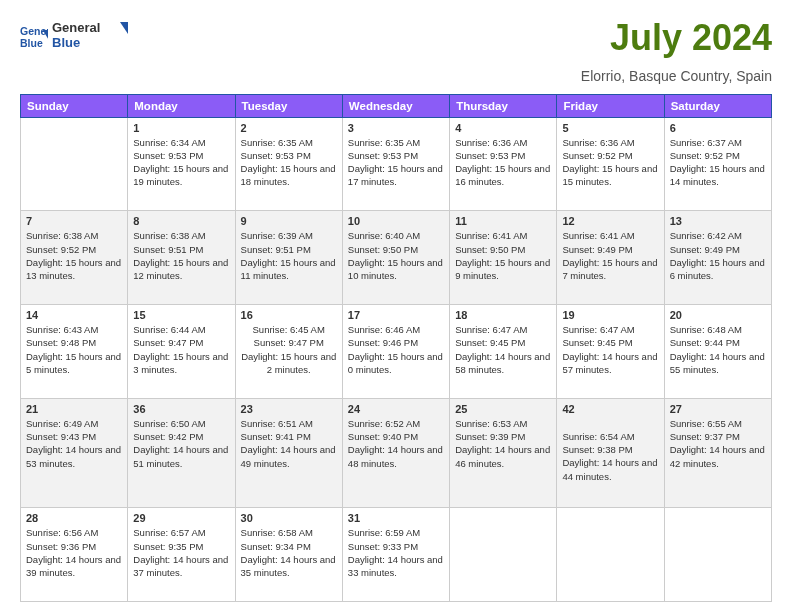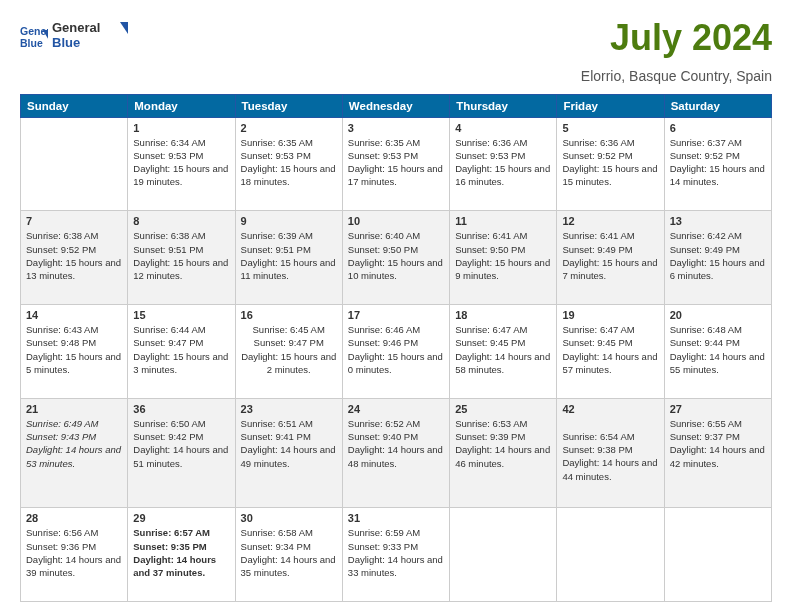--- a/index.html
+++ b/index.html
@@ -46,21 +46,21 @@
       color: #555;
       margin-top: 10px;
     }
     .calendar-table {
       width: 100%;
       border-collapse: collapse;
       flex: 1;
       font-size: 10.5px;
     }
     .calendar-table th {
-      background-color: #0369a1;
+      background-color: #8b5cf6;
       color: #fff;
       text-align: left;
       padding: 5px 6px;
       font-size: 11.5px;
       font-weight: bold;
       border: 1px solid #2255a4;
     }
     .calendar-table td {
       border: 1px solid #ccc;
       vertical-align: top;
@@ -251,21 +251,21 @@
           <td>
             <span class="day-num">20</span>
             <div class="day-info" style="white-space: pre-line;">Sunrise: 6:48 AM
 Sunset: 9:44 PM
 Daylight: 14 hours and 55 minutes.</div>
           </td>
         </tr>
         <tr>
           <td>
             <span class="day-num">21</span>
-            <div class="day-info" style="white-space: pre-line; font-style: italic;">Sunrise: 6:49 AM
+            <div class="day-info" style="white-space: pre-line;">Sunrise: 6:49 AM
 Sunset: 9:43 PM
 Daylight: 14 hours and 53 minutes.</div>
           </td>
           <td>
             <span class="day-num">36</span>
             <div class="day-info" style="white-space: pre-line;">Sunrise: 6:50 AM
 Sunset: 9:42 PM
 Daylight: 14 hours and 51 minutes.</div>
           </td>
           <td>
@@ -301,21 +301,21 @@
         </tr>
         <tr>
           <td>
             <span class="day-num">28</span>
             <div class="day-info" style="white-space: pre-line;">Sunrise: 6:56 AM
 Sunset: 9:36 PM
 Daylight: 14 hours and 39 minutes.</div>
           </td>
           <td>
             <span class="day-num">29</span>
-            <div class="day-info" style="white-space: pre-line; font-weight: bold;">Sunrise: 6:57 AM
+            <div class="day-info" style="white-space: pre-line;">Sunrise: 6:57 AM
 Sunset: 9:35 PM
 Daylight: 14 hours and 37 minutes.</div>
           </td>
           <td>
             <span class="day-num">30</span>
             <div class="day-info" style="white-space: pre-line;">Sunrise: 6:58 AM
 Sunset: 9:34 PM
 Daylight: 14 hours and 35 minutes.</div>
           </td>
           <td>

